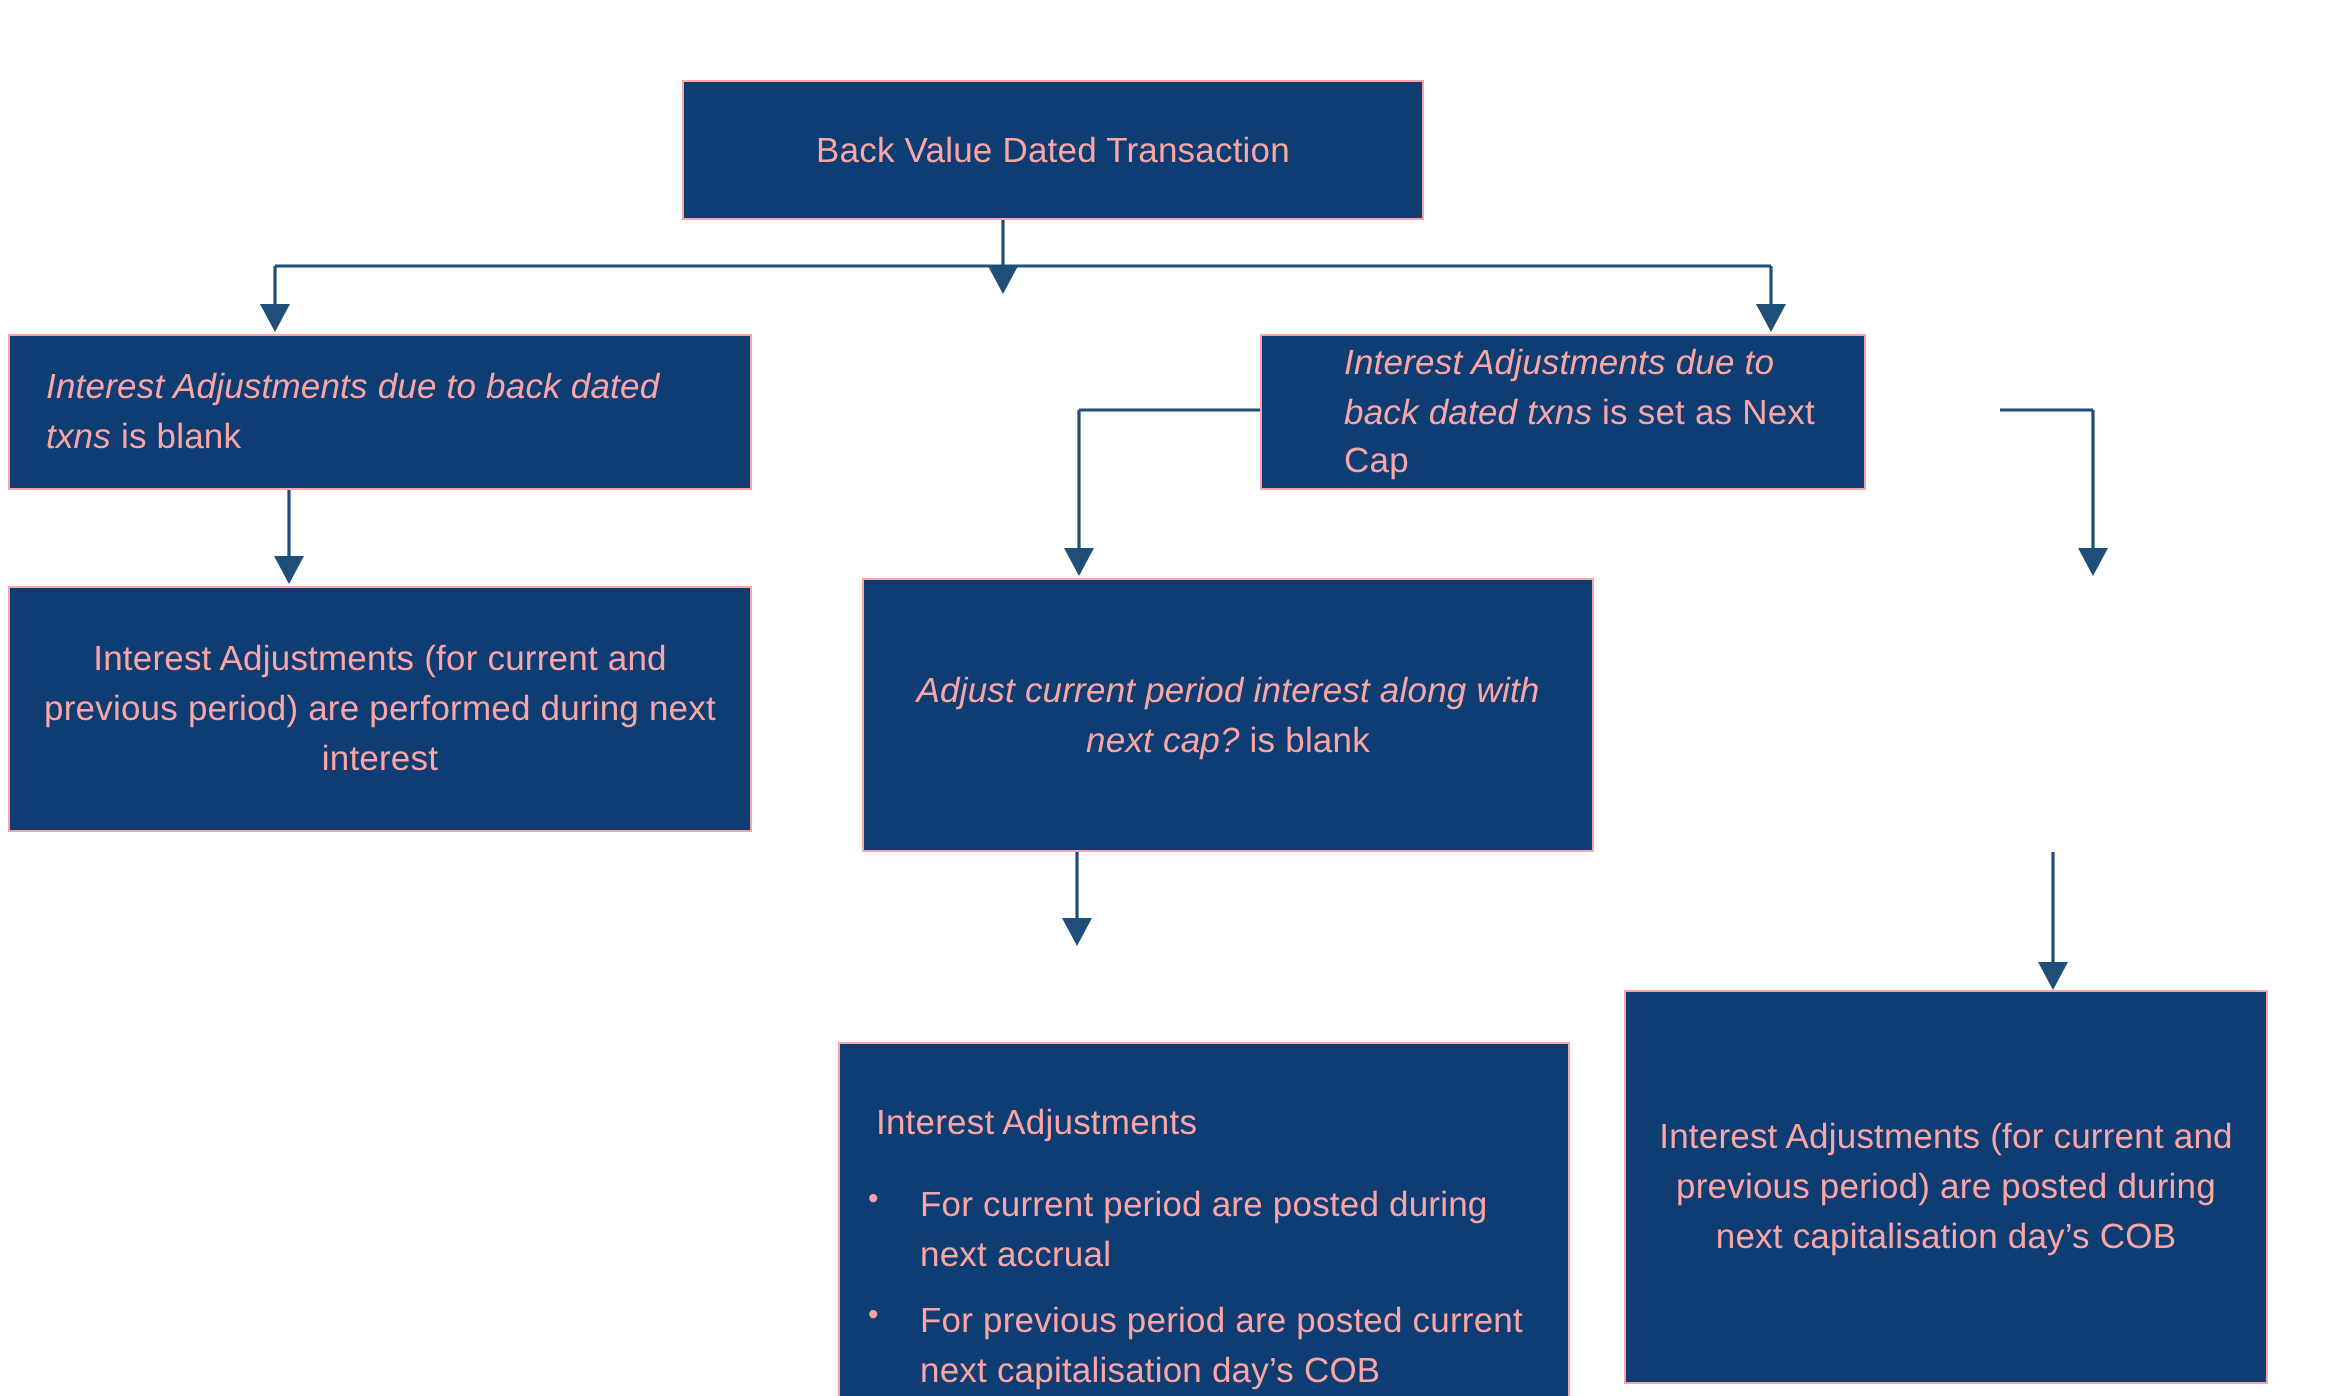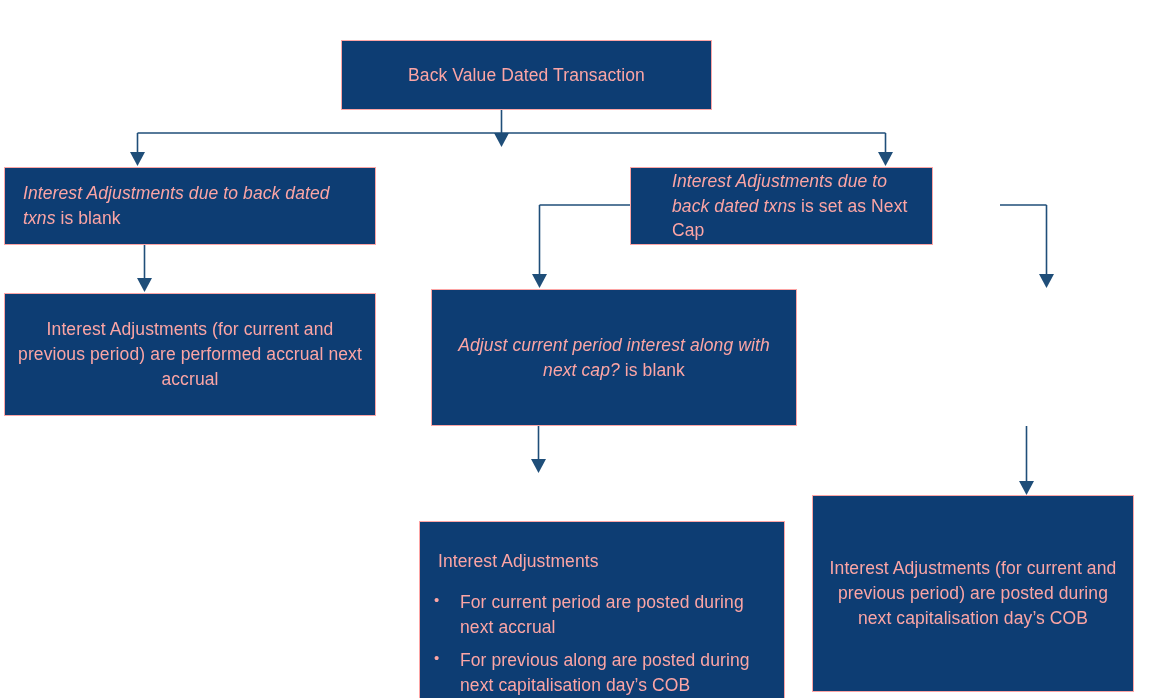--- a/index.html
+++ b/index.html
@@ -193,33 +193,33 @@
 
   <div class="node left" id="node-blank-cond">
     <span class="node-text"><em class="ital">Interest Adjustments due to back dated txns</em><span> is blank</span></span>
   </div>
 
   <div class="node left" id="node-nextcap-cond">
     <span class="node-text"><em class="ital">Interest Adjustments due to back dated txns</em><span> is set as Next Cap</span></span>
   </div>
 
   <div class="node center" id="node-blank-result">
-    <span class="node-text">Interest Adjustments (for current and previous period) are performed accrual next accrual</span>
+    <span class="node-text">Interest Adjustments (for current and previous period) are performed during next interest</span>
   </div>
 
   <div class="node center" id="node-adj-blank">
     <span class="node-text"><em class="ital">Adjust current period interest along with next cap?</em><span> is blank</span></span>
   </div>
 
 
   <div class="node left" id="node-ia-list">
     <span class="list-title">Interest Adjustments</span>
     <ul>
       <li>For current period are posted during next accrual</li>
-      <li>For previous along are posted during next capitalisation day’s COB</li>
+      <li>For previous period are posted current next capitalisation day’s COB</li>
     </ul>
   </div>
 
   <div class="node center" id="node-cap-result">
     <span class="node-text">Interest Adjustments (for current and previous period) are posted during next capitalisation day’s COB</span>
   </div>
 
 </div>
 
 </body></html>

